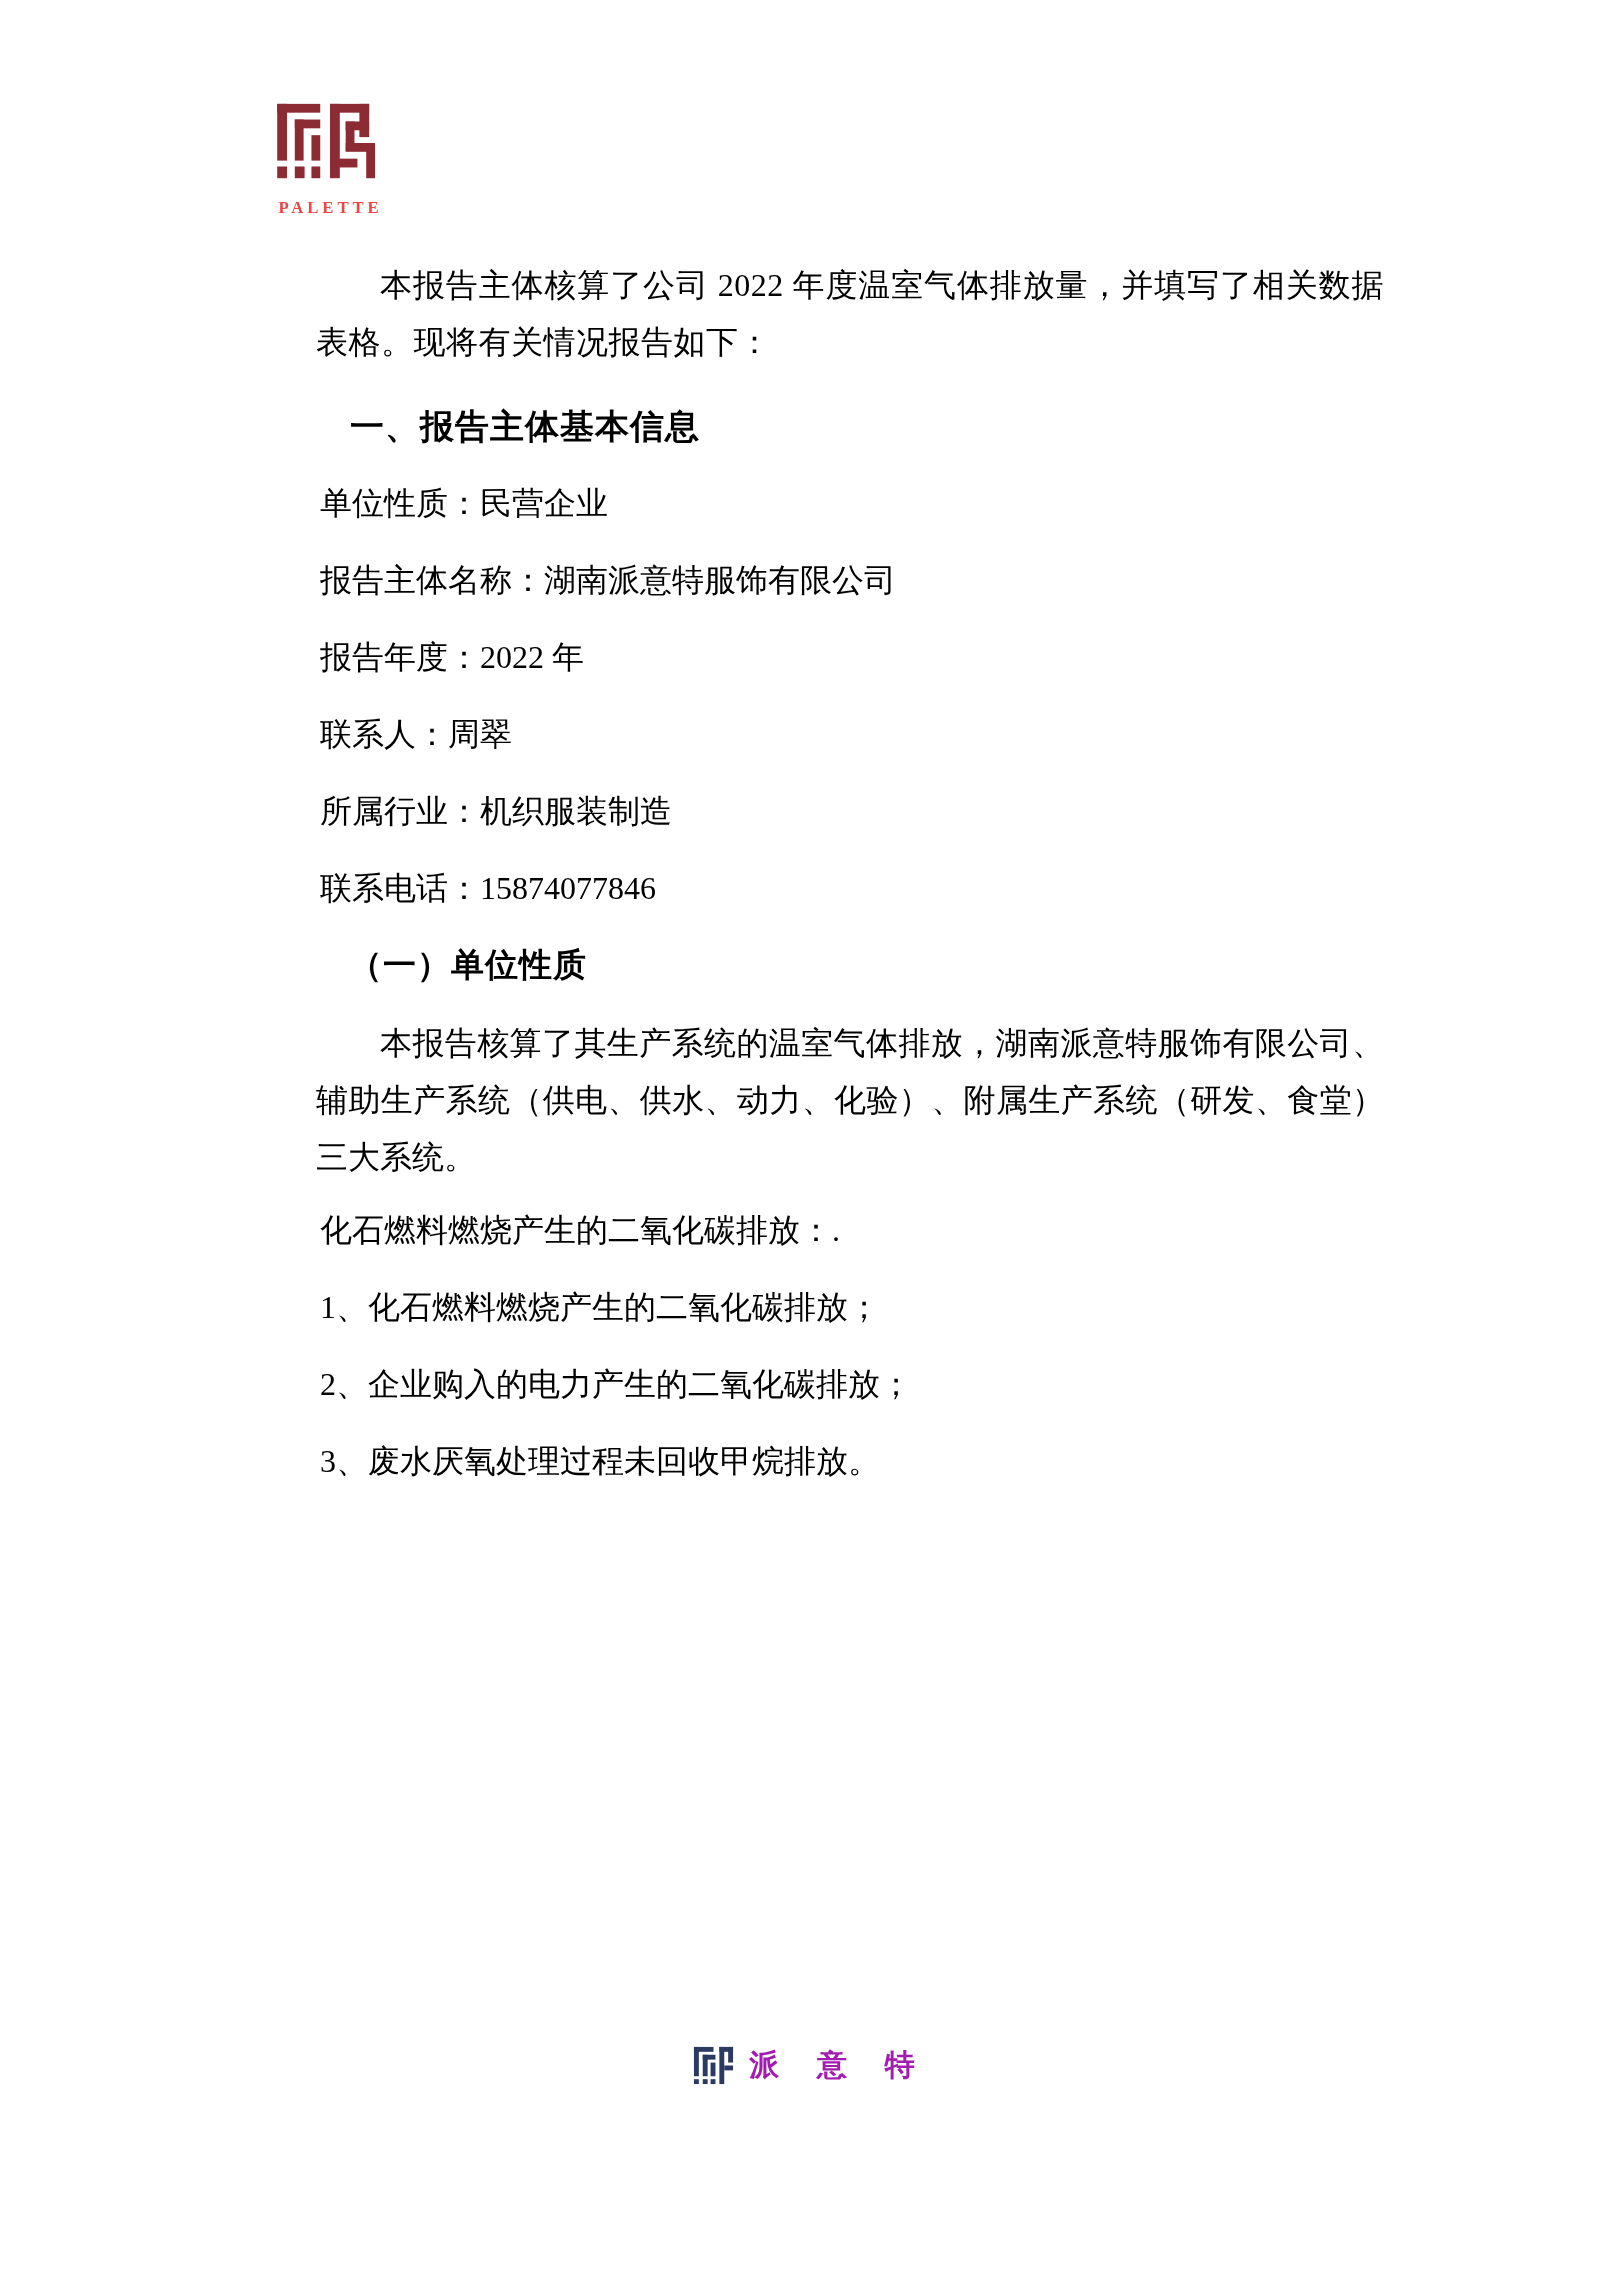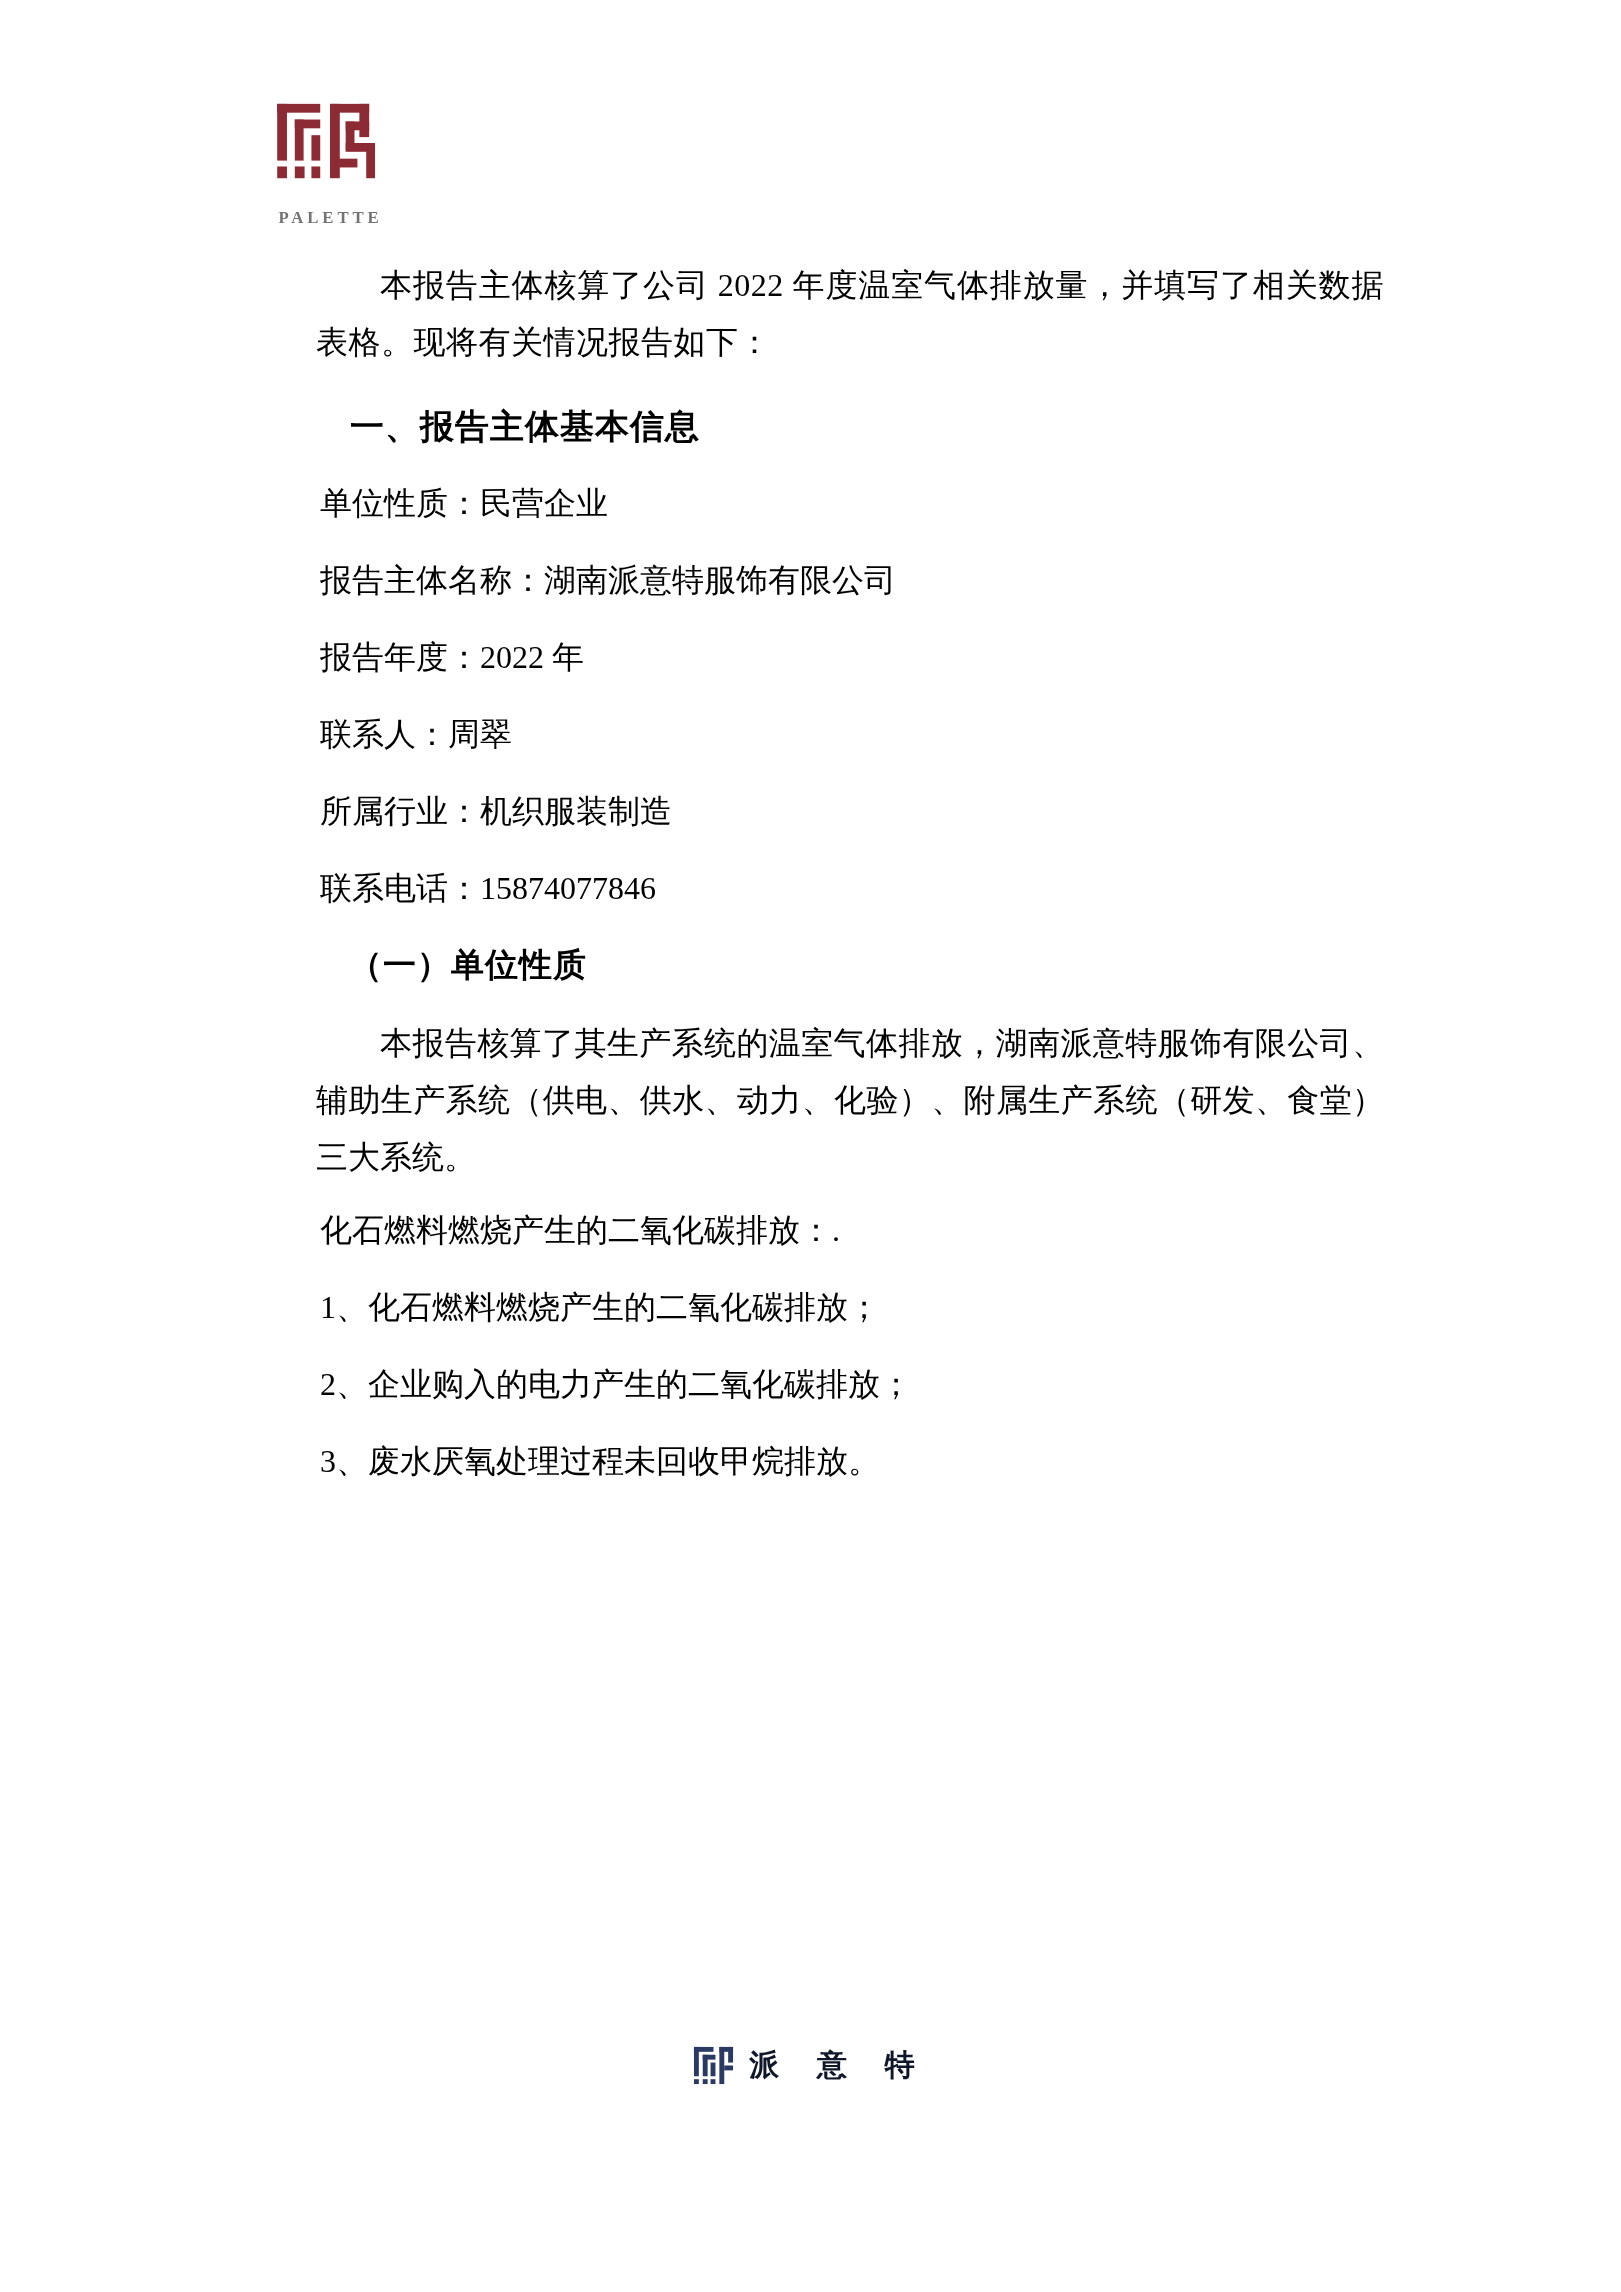--- a/index.html
+++ b/index.html
@@ -32,25 +32,25 @@
     text-align: center;
   }
   .logo-mark {
     width: 116px;
     height: 90px;
     margin: 0 auto;
     position: relative;
   }
   .logo-mark svg { display: block; }
   .logo-word {
-    margin-top: 20px;
+    margin-top: 10px;
     font-family: "Liberation Serif", serif;
     font-size: 16.7px;
     letter-spacing: 3.9px;
-    color: #737373;
+    color: #ef4444;
     font-weight: 700;
   }
   
   .content {
     position: absolute;
     left: 316px;
     top: 257px;
     width: 1068px;
   }
   p.body-text {
@@ -110,21 +110,21 @@
   }
   .footer-mark {
     width: 43px;
     height: 43px;
   }
   .footer-text {
     font-family: "DejaVu Sans", "Liberation Sans", sans-serif;
     font-size: 30px;
     font-weight: bold;
     letter-spacing: 13.7px;
-    color: #0f172a;
+    color: #a21caf;
   }
 </style>
 </head>
 <body>
 
 <div class="page">
 
   <div class="logo-block">
     <div class="logo-mark">
       <svg width="116" height="90" viewBox="0 0 118 92" xmlns="http://www.w3.org/2000/svg">

